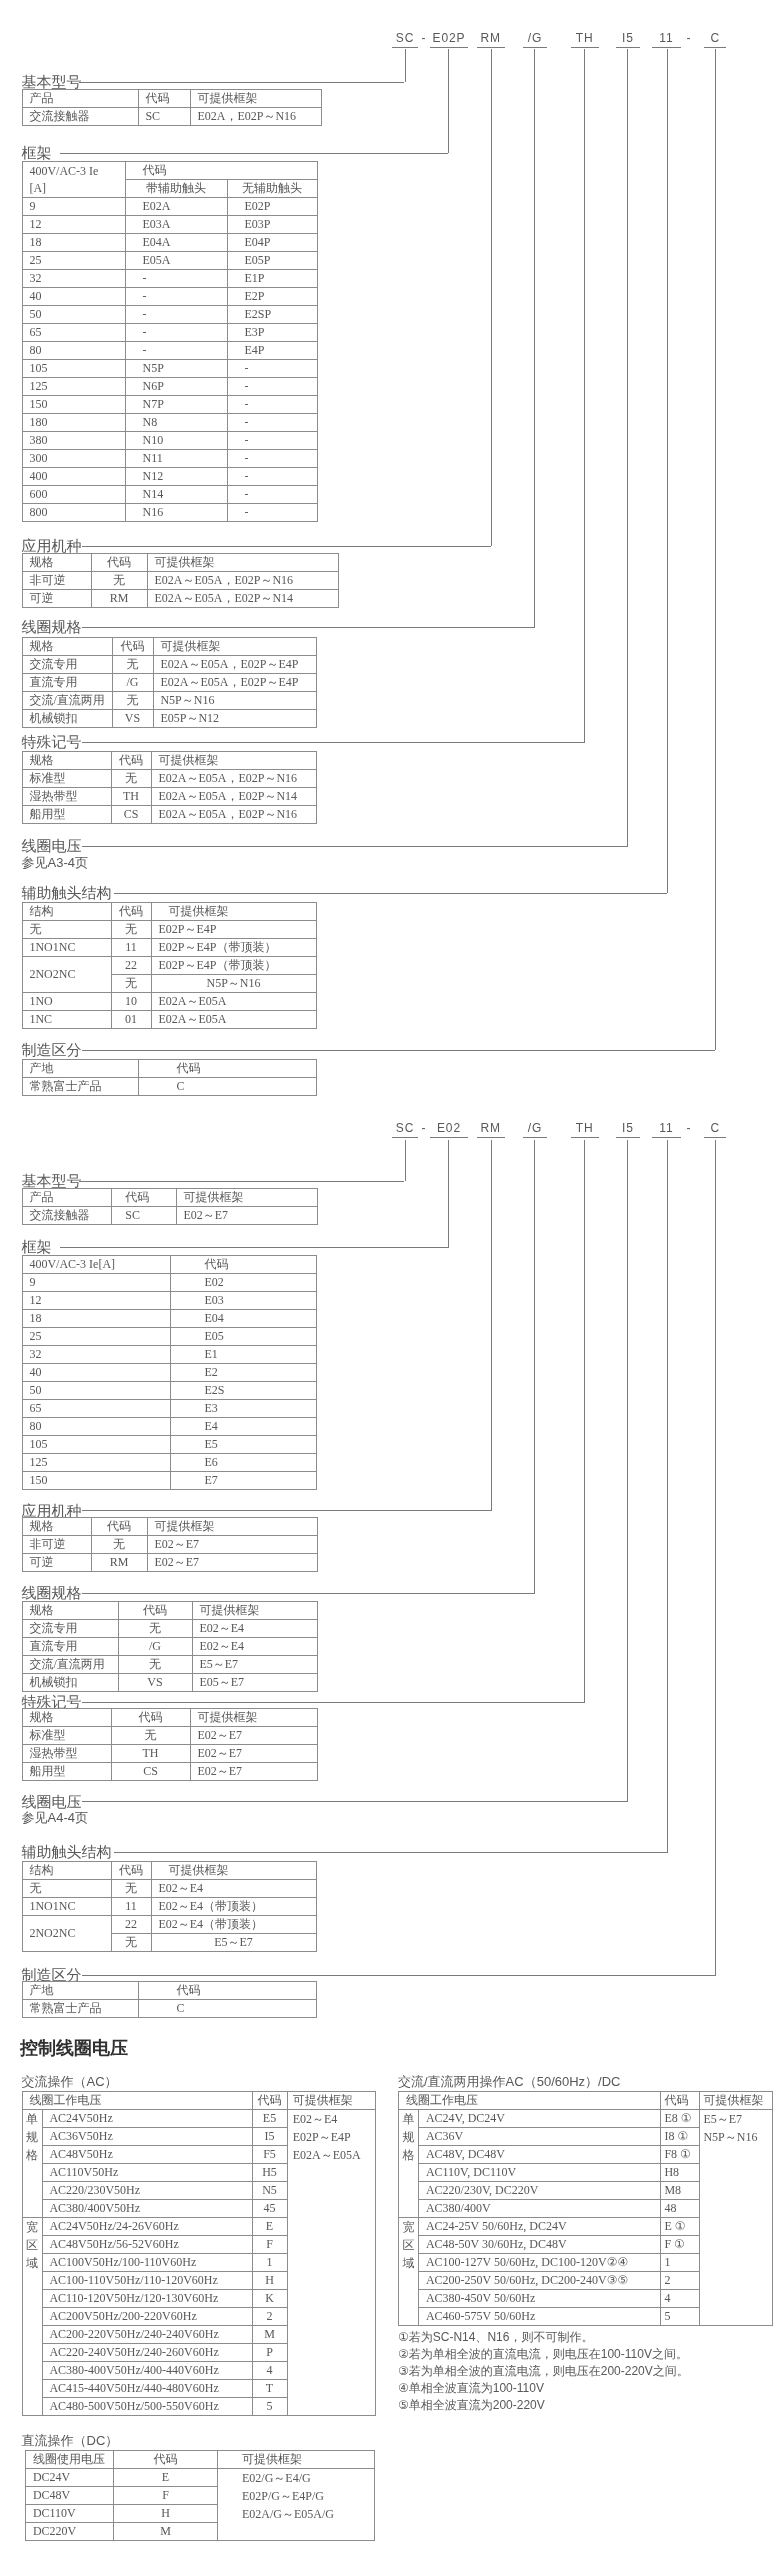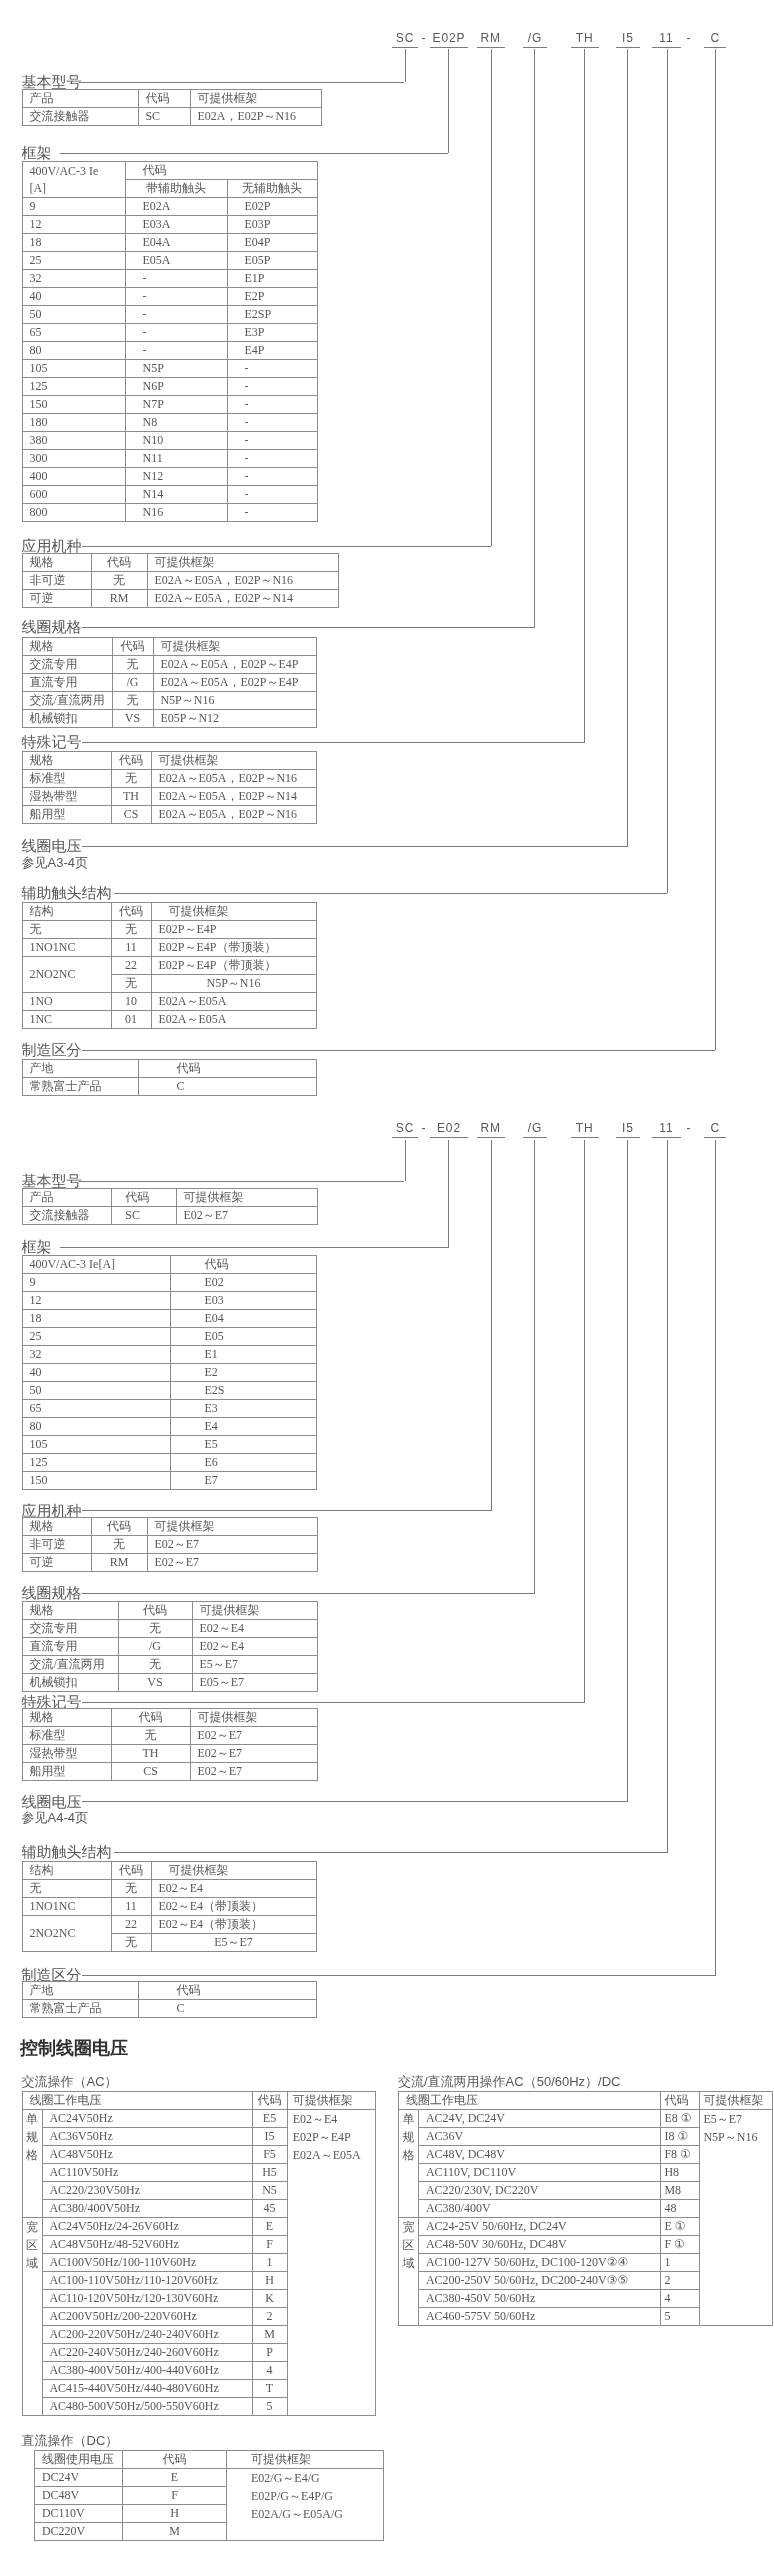--- a/index.html
+++ b/index.html
@@ -672,21 +672,21 @@
         <tr>
           <td>AC380/400V50Hz</td>
           <td class="ctr">45</td>
         </tr>
         <tr>
           <td rowspan="11" class="grp">宽<br>区<br>域</td>
           <td>AC24V50Hz/24-26V60Hz</td>
           <td class="ctr">E</td>
         </tr>
         <tr>
-          <td>AC48V50Hz/48-52V60Hz</td>
+          <td>AC48V50Hz/56-52V60Hz</td>
           <td class="ctr">F</td>
         </tr>
         <tr>
           <td>AC100V50Hz/100-110V60Hz</td>
           <td class="ctr">1</td>
         </tr>
         <tr>
           <td>AC100-110V50Hz/110-120V60Hz</td>
           <td class="ctr">H</td>
         </tr>
@@ -783,21 +783,21 @@
           <td>AC380-450V 50/60Hz</td>
           <td class="pad4">4</td>
         </tr>
         <tr>
           <td>AC460-575V 50/60Hz</td>
           <td class="pad4">5</td>
         </tr>
       </tbody>
     </table>
   <div class="subtitle" style="left:21.5px;top:2432px">直流操作（DC）</div>
-  <table class="tbl" style="left:34px;top:2450px">
+  <table class="tbl" style="left:25px;top:2450px">
       <colgroup>
         <col style="width: 88px;">
         <col style="width: 104px;">
         <col style="width: 157px;">
       </colgroup>
       <thead>
         <tr>
           <th>线圈使用电压</th>
           <th class="ctr">代码</th>
           <th class="pad28">可提供框架</th>
@@ -817,15 +817,22 @@
           <td>DC110V</td>
           <td class="ctr">H</td>
         </tr>
         <tr>
           <td>DC220V</td>
           <td class="ctr">M</td>
         </tr>
       </tbody>
     </table>
 
+  <div class="notes" style="left:398px;top:2329px">
+    <div>①若为SC-N14、N16，则不可制作。</div>
+    <div>②若为单相全波的直流电流，则电压在100-110V之间。</div>
+    <div>③若为单相全波的直流电流，则电压在200-220V之间。</div>
+    <div>④单相全波直流为100-110V</div>
+    <div>⑤单相全波直流为200-220V</div>
+  </div>
 
 </div>
 
 
 </body></html>

